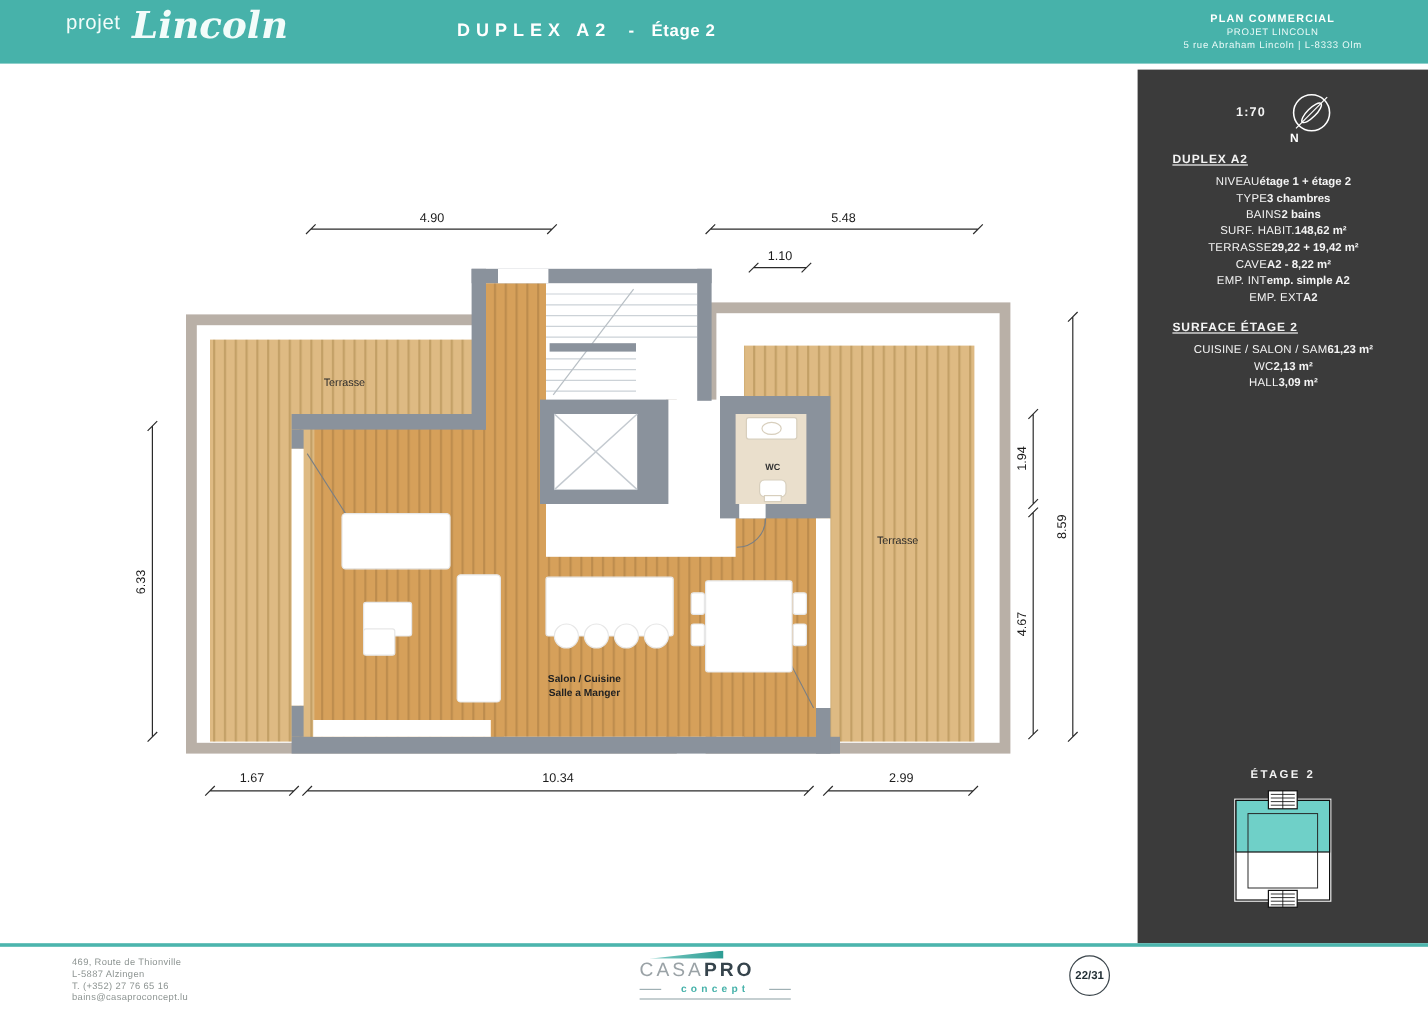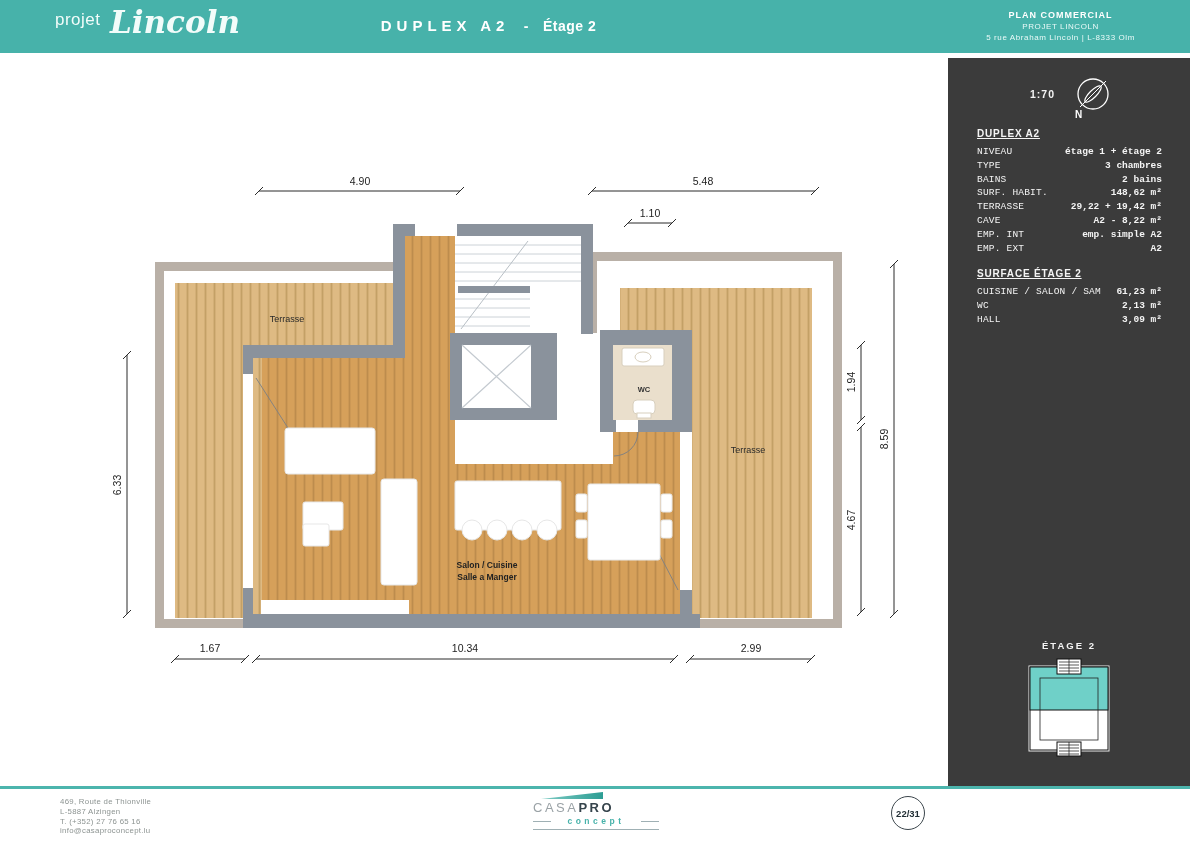--- a/index.html
+++ b/index.html
@@ -24,33 +24,33 @@
   .room-t{font-size:9px;fill:#2a2a2a;text-anchor:middle;}
   .room-b{font-size:8.5px;font-weight:700;fill:#222;text-anchor:middle;}
   .room-s{font-size:7.5px;font-weight:700;fill:#333;text-anchor:middle;}
   
   .sidebar{position:absolute;left:948px;top:58px;width:242px;height:728px;background:#3b3b3b;color:#f4f4f4;}
   .scale-row{display:flex;align-items:flex-start;gap:12px;margin:16px 0 0 82px;height:48px;}
   .scale{font-size:10.5px;letter-spacing:1px;margin-top:14px;font-weight:700;}
   .specs{margin:6px 28px 0 29px;font-size:9.5px;}
   .specs h3{font-size:10px;font-weight:700;letter-spacing:0.8px;text-decoration:underline;margin:0 0 6px 0;}
   .specs.second{margin-top:13px;}
-  .spec-row{display:flex;justify-content:space-between;line-height:13.8px;font-family:Liberation Mono, monospace;}
+  .spec-row{display:flex;justify-content:center;line-height:13.8px;}
   .spec-row .lab{font-weight:400;letter-spacing:0.2px;}
   .spec-row .val{font-weight:700;text-align:right;}
   .minimap{position:absolute;left:0;width:242px;top:582px;text-align:center;}
   .minimap-label{font-size:9.5px;font-weight:700;letter-spacing:2px;margin-bottom:7px;}
   
   .footer-divider{position:absolute;left:0;top:786px;width:1190px;height:3px;background:#4cb5ad;}
   .address{position:absolute;left:60px;top:797px;font-size:7.8px;line-height:9.8px;
            color:#8d9492;letter-spacing:0.3px;}
   .logo-block{position:absolute;left:533px;top:792px;width:126px;}
   .roof{width:62px;height:7px;margin:0 0 1px 8px;background:linear-gradient(90deg,#7fccc5,#2d9d94);
         clip-path:polygon(0 100%,100% 0,100% 100%);}
-  .casapro{font-size:13px;letter-spacing:2.5px;color:#9aa2a6;font-weight:300;white-space:nowrap;}
+  .casapro{font-size:16px;letter-spacing:2.5px;color:#9aa2a6;font-weight:300;white-space:nowrap;}
   .casapro .pro{color:#36444c;font-weight:700;letter-spacing:2.5px;}
   .concept-row{display:flex;align-items:center;gap:16px;margin-top:1px;}
   .cline{flex:1;height:1px;background:#9fb0b4;}
   .concept{font-size:8.5px;letter-spacing:3.5px;color:#47b2aa;font-weight:700;}
   .baseline{height:1px;background:#9fb0b4;margin-top:3px;}
   .page-circle{position:absolute;left:891px;top:796px;width:32px;height:32px;border:1.4px solid #3c464c;
                border-radius:50%;display:flex;align-items:center;justify-content:center;
                font-size:9.5px;font-weight:700;color:#222f35;background:#fff;}
   .disclaimer{position:absolute;left:952px;top:800px;width:196px;font-size:7.8px;line-height:10.5px;
               color:#5d6361;text-align:center;}
@@ -294,21 +294,21 @@
       </svg>
     </div>
   </aside>
 
   <div class="footer-divider"></div>
 
   <div class="address">
     <div>469, Route de Thionville</div>
     <div>L-5887 Alzingen</div>
     <div>T. (+352) 27 76 65 16</div>
-    <div>info@casaproconcept.lu</div>
+    <div>bains@casaproconcept.lu</div>
   </div>
 
   <div class="logo-block">
     <div class="roof"></div>
     <div class="casapro"><span>CASA</span><span class="pro">PRO</span></div>
     <div class="concept-row">
       <span class="cline"></span>
       <span class="concept">concept</span>
       <span class="cline"></span>
     </div>

